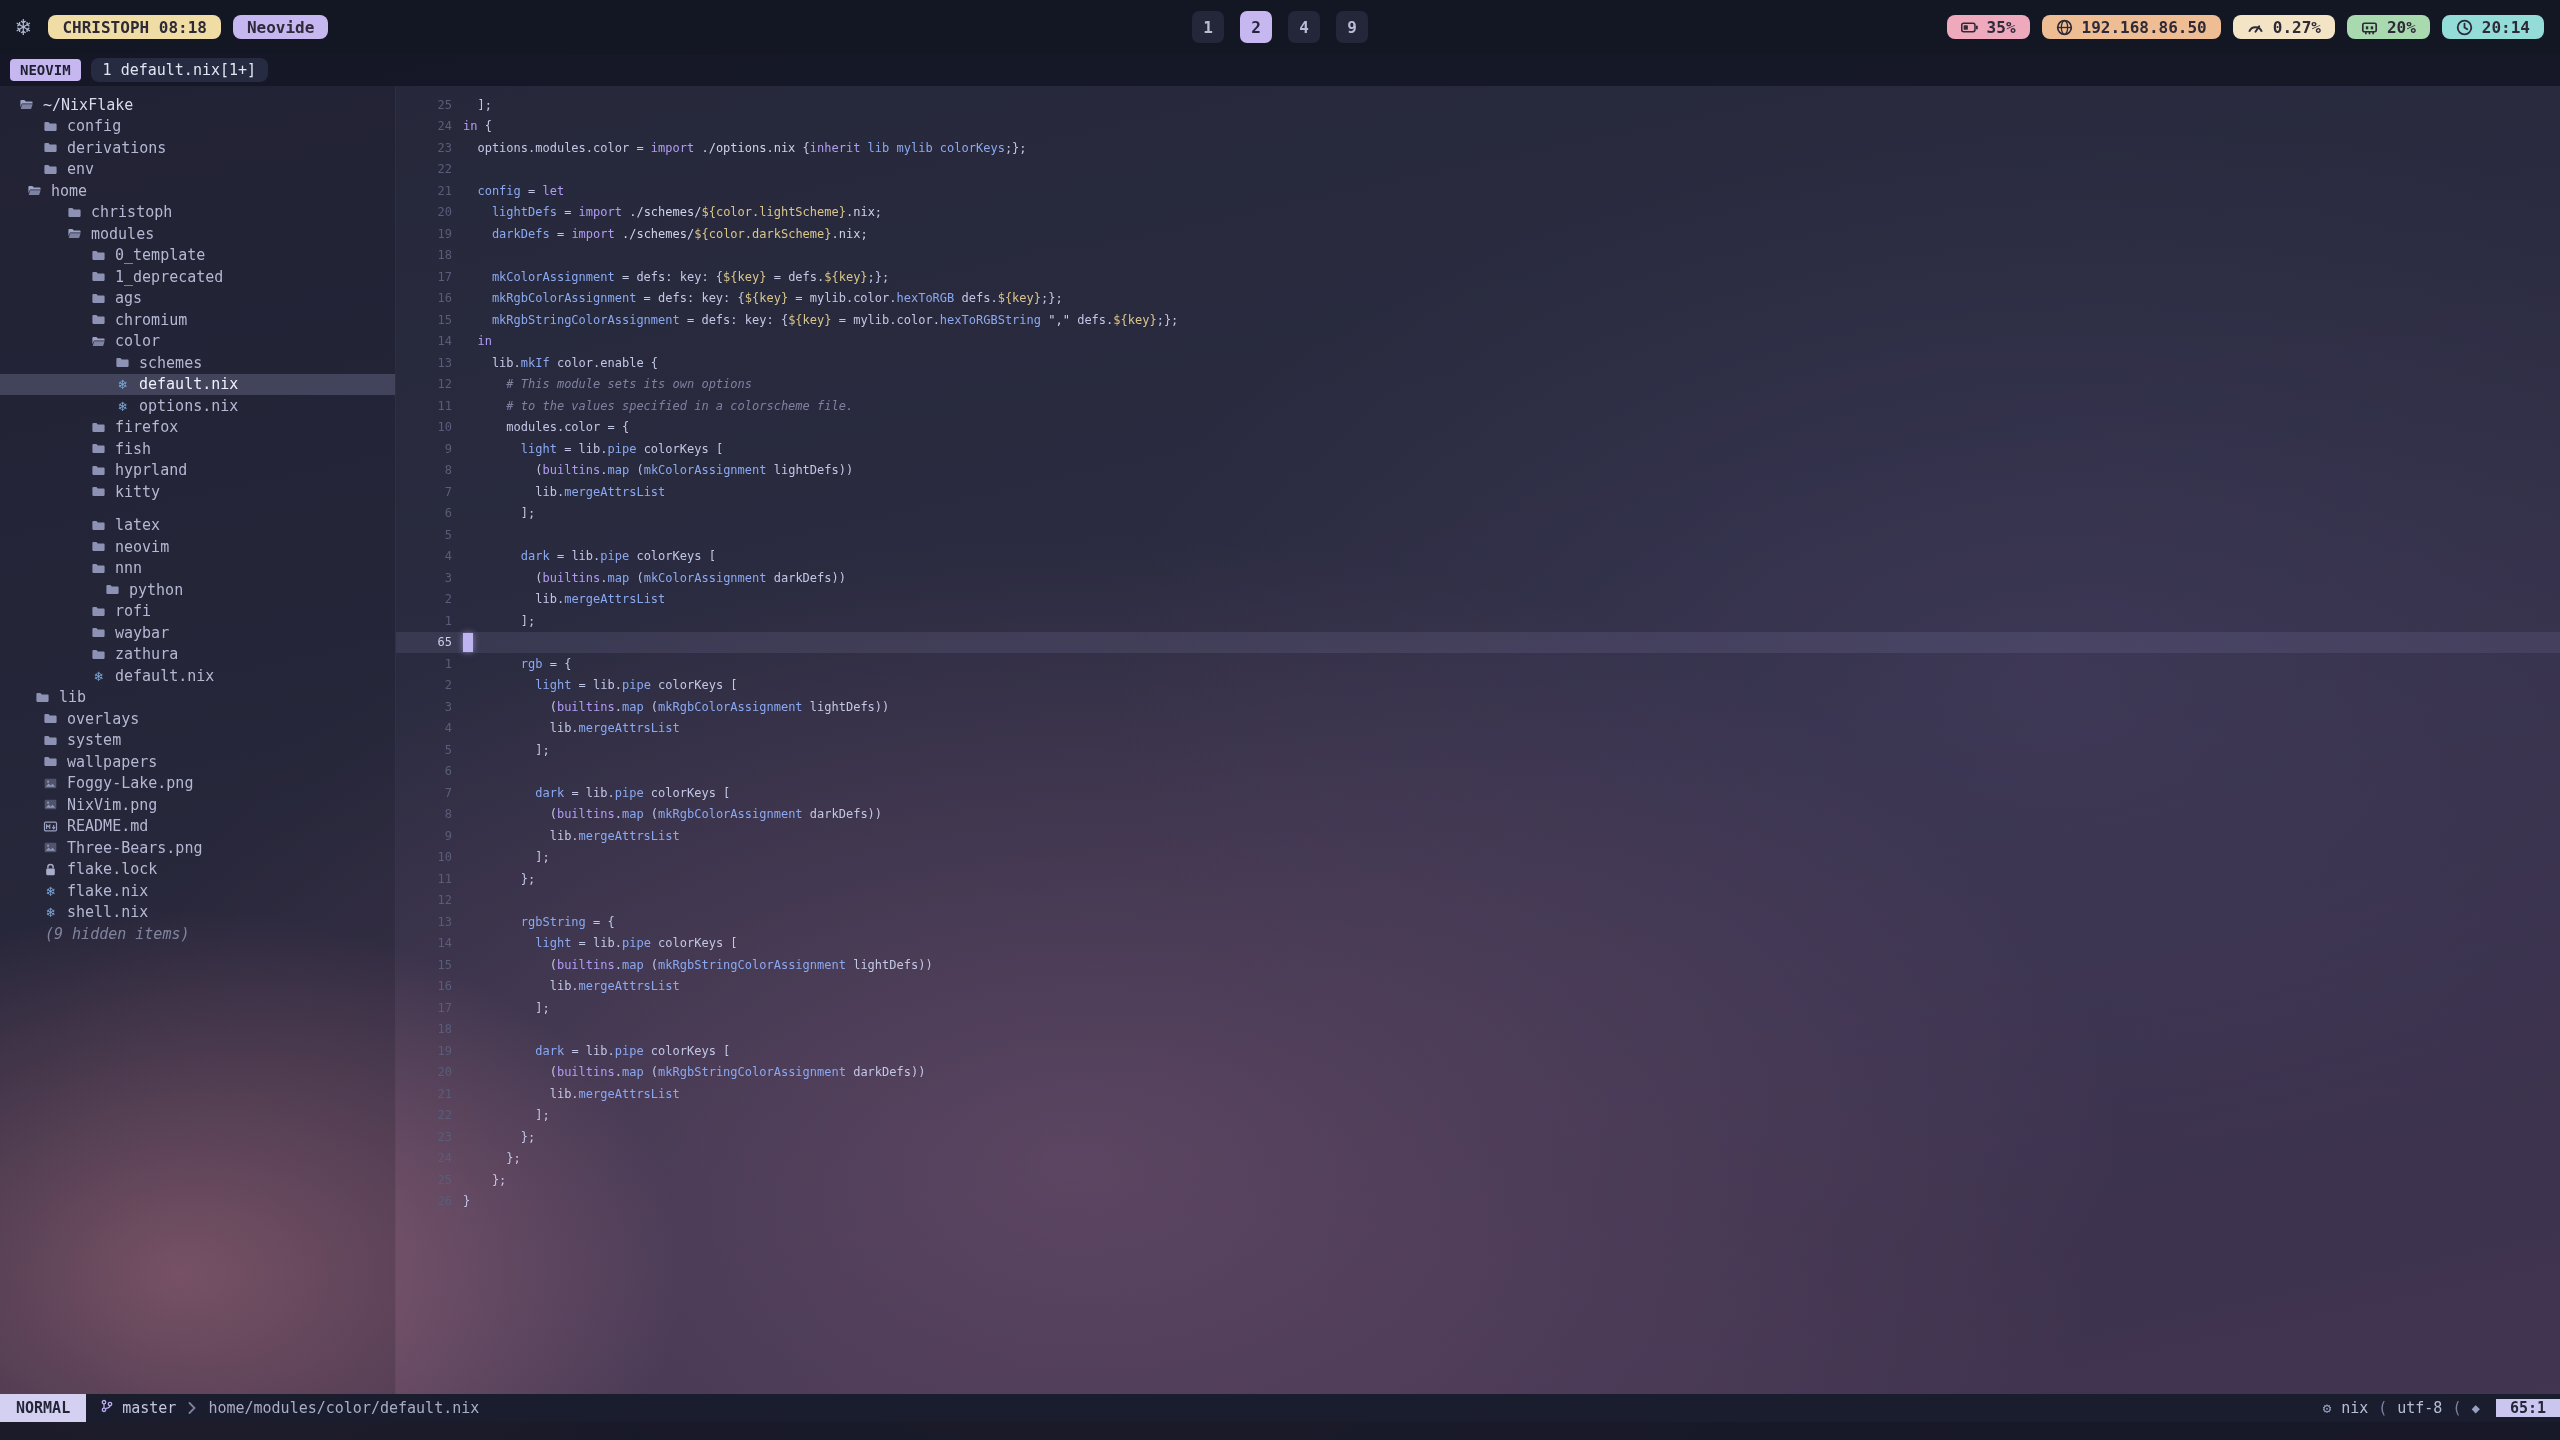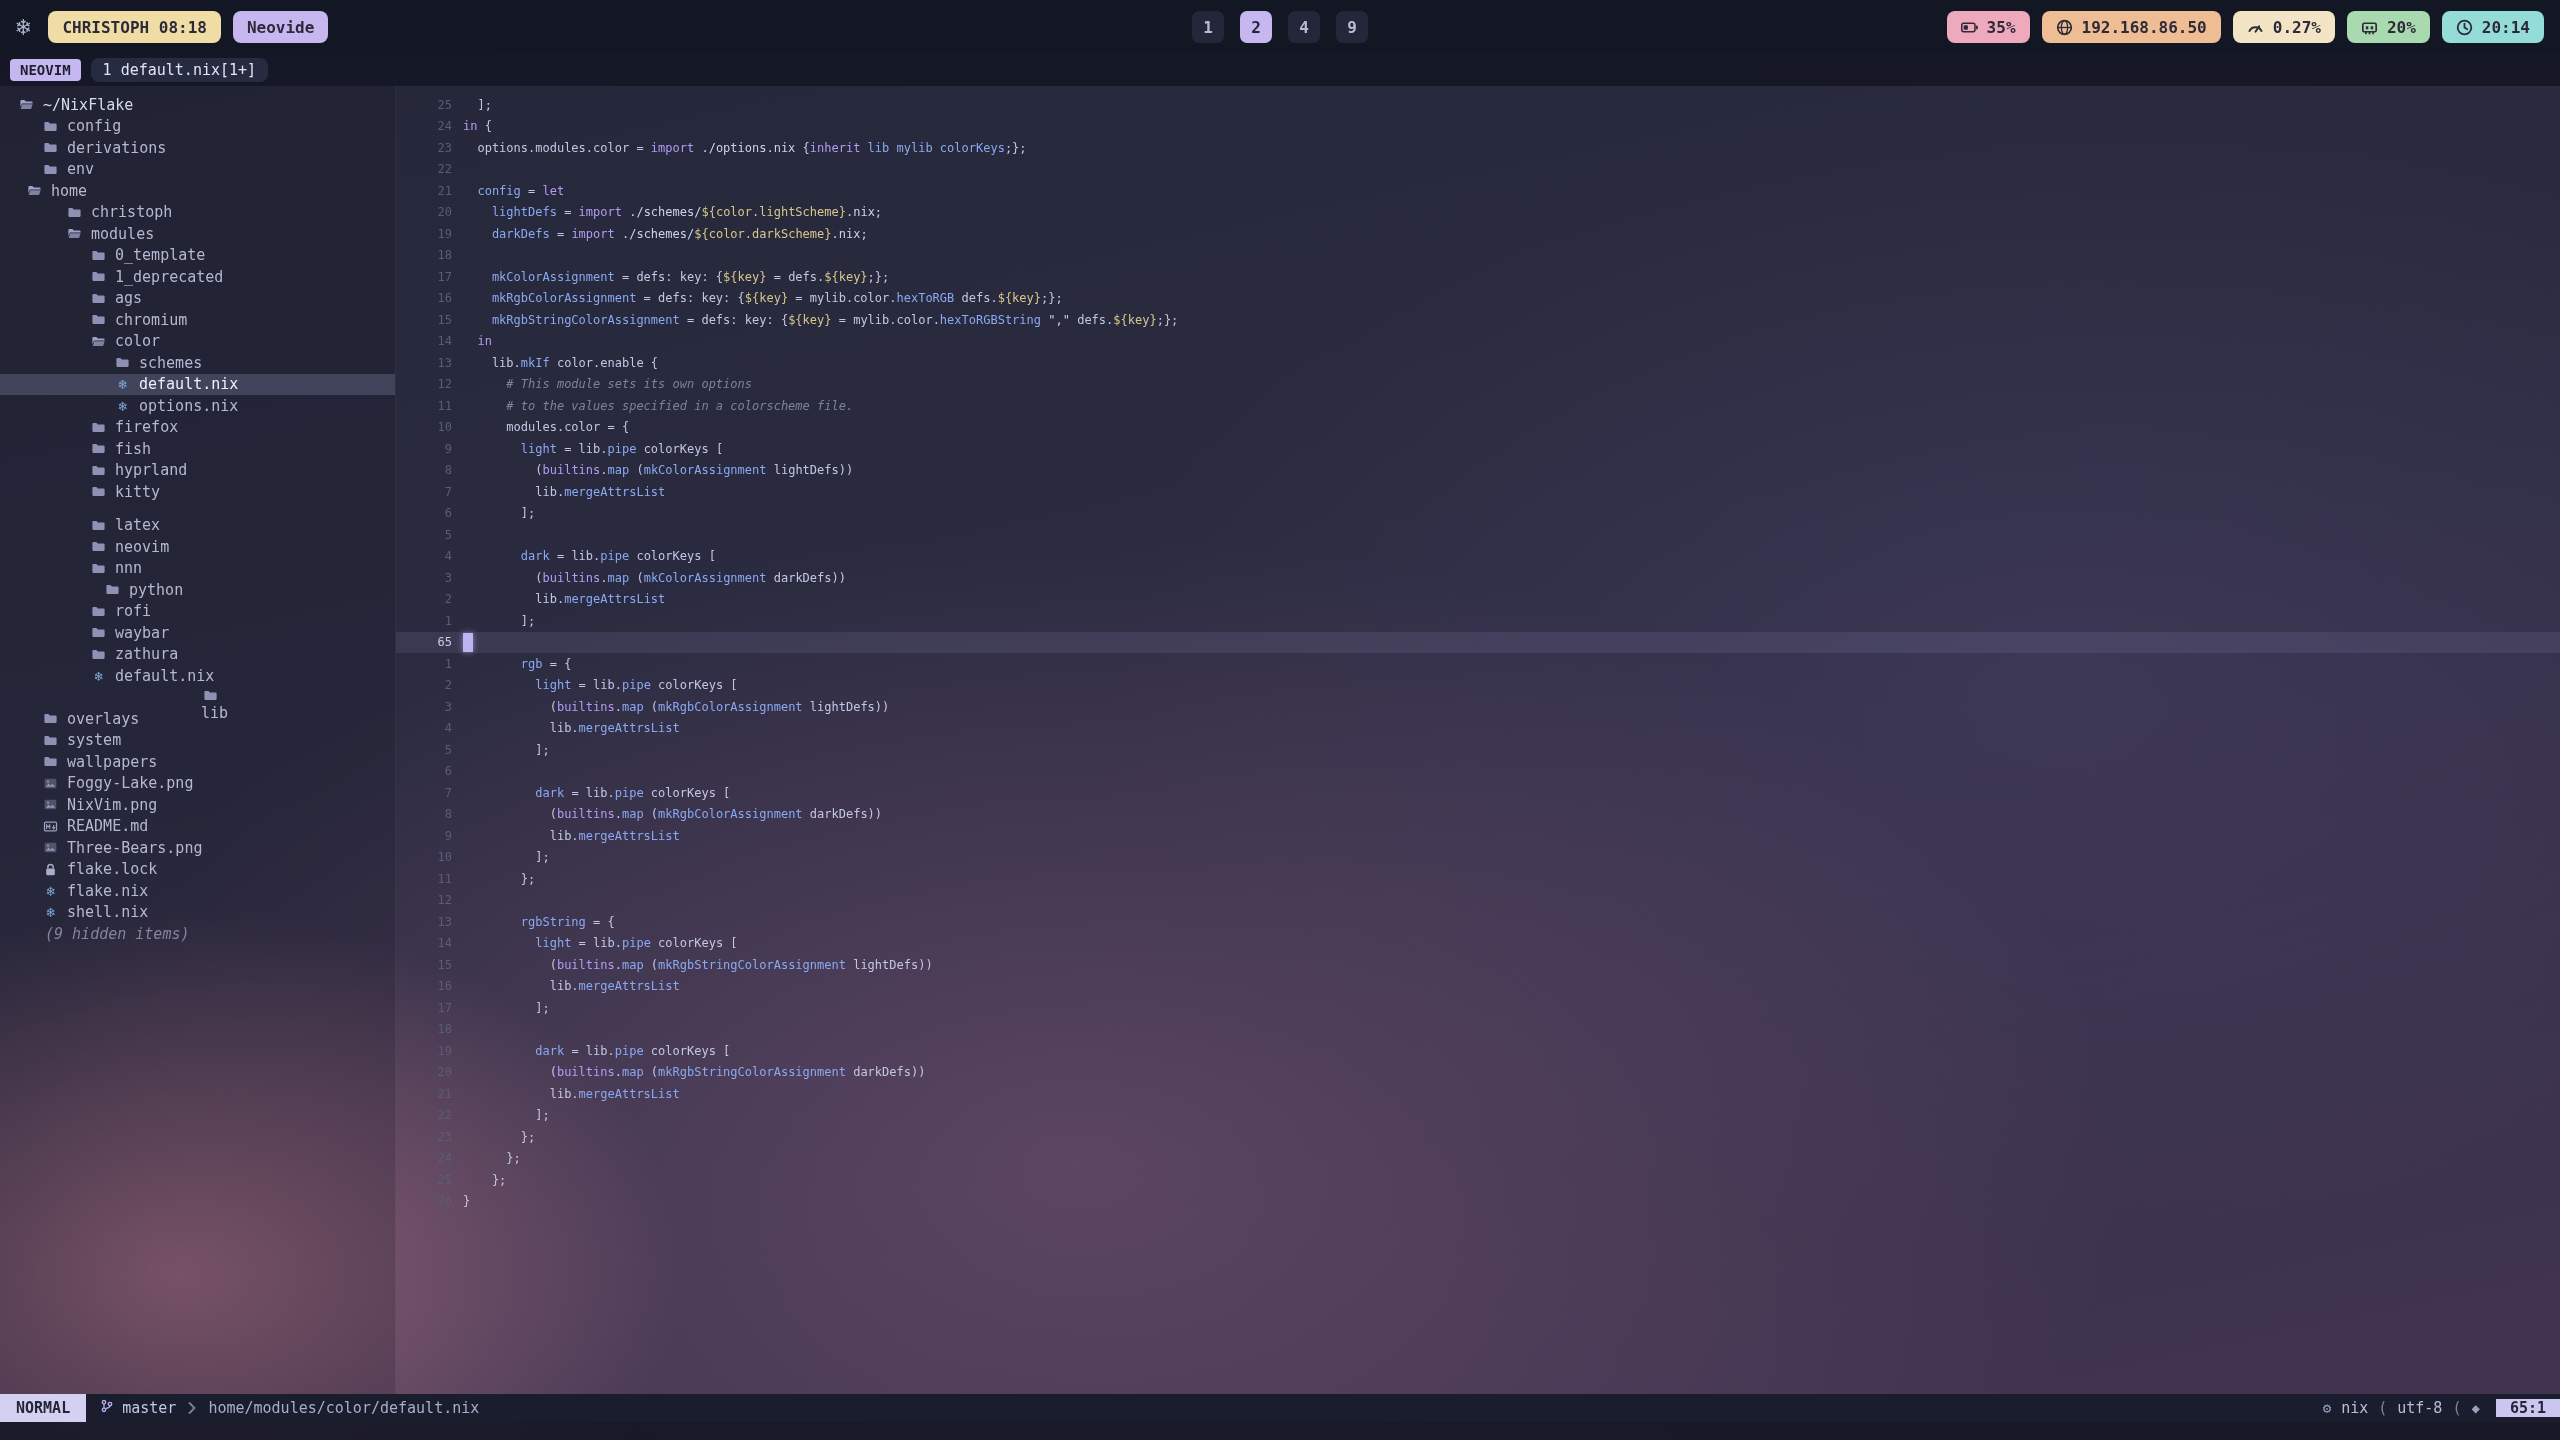--- a/index.html
+++ b/index.html
@@ -2,21 +2,21 @@
 <html style="--accent: #c7b7f1; --fg: #c3c7e6; --kw: #b29bf5; --fn: #8aa9f2; --interp: #d9c68b; --comment: #7e82a0; --str: #cdd3ea;"><head>
 <meta charset="utf-8">
 <style>
   html,body{margin:0;padding:0;background:#0d0f18;}
   body{width:2560px;height:1440px;overflow:hidden;font-family:"DejaVu Sans Mono",monospace;-webkit-font-smoothing:antialiased;}
 
   
   .topbar{position:relative;height:54px;background:#131623;display:flex;align-items:center;padding:0 16px;box-sizing:border-box;}
   .logo{font-size:24px;color:#aeb6d0;margin-right:18px;line-height:1;}
   .tb-left{display:flex;align-items:center;gap:12px;}
-  .pill{height:32px;border-radius:8px;display:flex;align-items:center;gap:9px;padding:0 14px;
+  .pill{height:24px;border-radius:8px;display:flex;align-items:center;gap:9px;padding:0 14px;
         font-size:16px;font-weight:bold;color:#2e2a38;background:#c7b7f1;}
   .pill svg{width:17px;height:17px;display:block;}
   .workspaces{position:absolute;left:50%;top:50%;transform:translate(-50%,-50%);display:flex;gap:16px;}
   .ws{width:32px;height:32px;border-radius:7px;background:#232739;color:#b8bdd6;display:flex;align-items:center;justify-content:center;
       font-size:16px;font-weight:bold;}
   .ws.active{background:var(--accent,#c7b7f1);color:#23263a;}
   .tb-right{margin-left:auto;display:flex;align-items:center;gap:12px;}
 
   
   .nvim{position:absolute;top:54px;left:0;right:0;bottom:0;display:flex;flex-direction:column;
@@ -413,21 +413,21 @@
           <span data-name="tree-item-label">zathura</span>
         </div>
 
         <div class="trow" data-name="tree-item" style="padding-left: 90px;">
           <span class="ti" data-name="nix-icon">
             <span class="gi">❄</span>
           </span>
           <span data-name="tree-item-label">default.nix</span>
         </div>
 
-        <div class="trow" data-name="tree-item" style="padding-left: 34px; flex-direction: column;">
+        <div class="trow" data-name="tree-item" style="padding-left: 34px;">
           <span class="ti" data-name="folder-icon">
             <svg viewBox="0 0 16 16">
               <path d="M1.5 4.2c0-.5.4-.9.9-.9h3.4l1.5 1.6h6.3c.5 0 .9.4.9.9v6c0 .5-.4.9-.9.9H2.4c-.5 0-.9-.4-.9-.9V4.2z" fill="currentColor"></path>
             </svg>
           </span>
           <span data-name="tree-item-label">lib</span>
         </div>
 
         <div class="trow" data-name="tree-item" style="padding-left: 42px;">
           <span class="ti" data-name="folder-icon">

